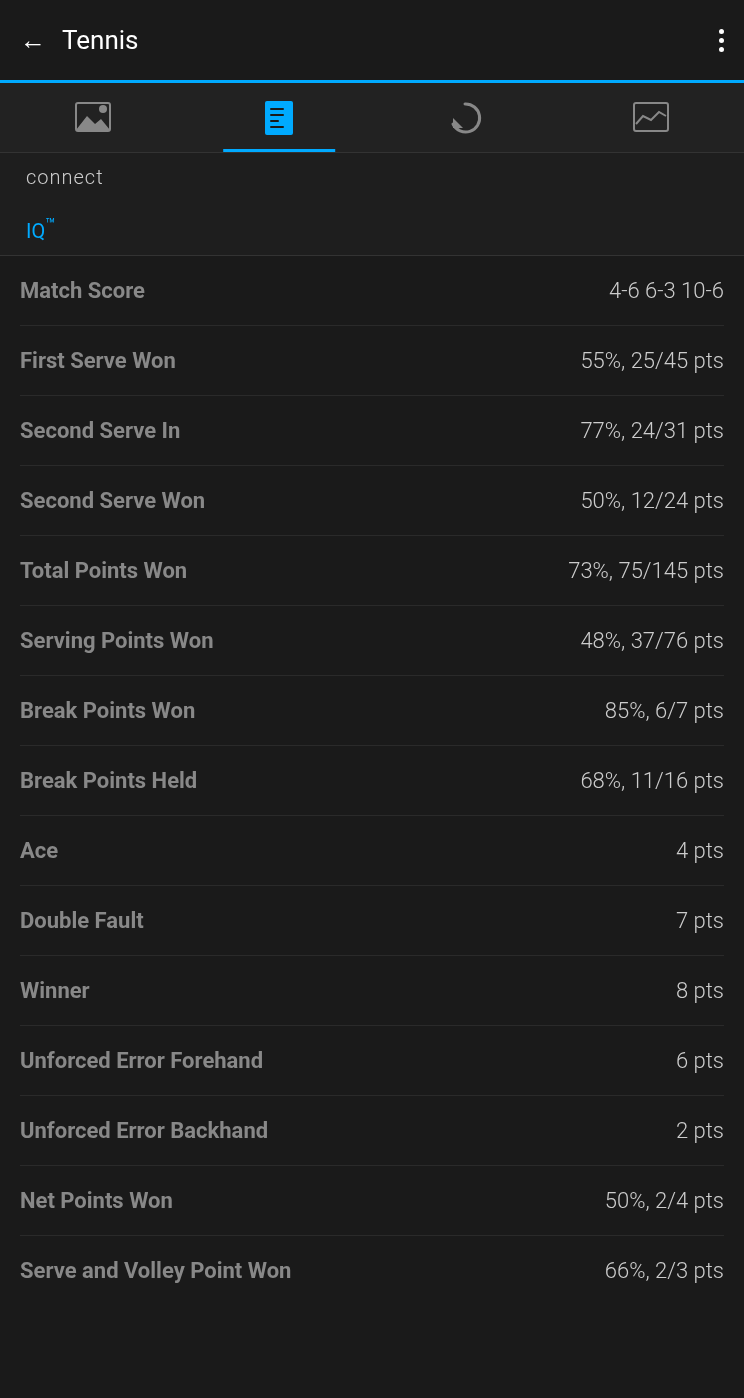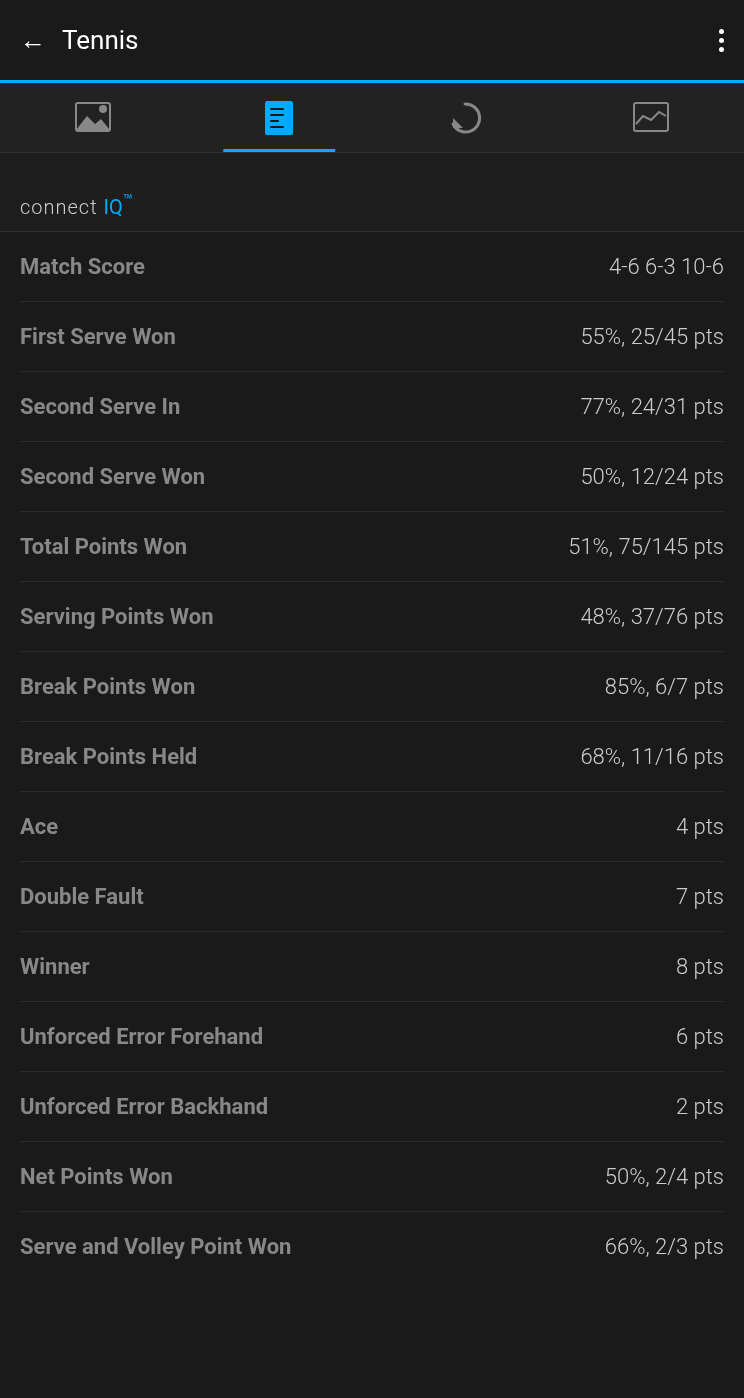--- a/index.html
+++ b/index.html
@@ -83,20 +83,21 @@
     .connect-iq-bar {
       background-color: #1e1e1e;
       padding: 12px 20px;
       border-bottom: 1px solid #333333;
     }
 
     .connect-iq-logo {
       display: flex;
       align-items: baseline;
       gap: 0;
+      flex-direction: column;
     }
 
     .connect-text {
       color: #cccccc;
       font-size: 20px;
       font-weight: 300;
       letter-spacing: 1px;
     }
 
     .iq-text {
@@ -255,21 +256,21 @@
     <div class="stat-row">
       <span class="stat-label">Second Serve In</span>
       <span class="stat-value">77%, 24/31 pts</span>
     </div>
     <div class="stat-row">
       <span class="stat-label">Second Serve Won</span>
       <span class="stat-value">50%, 12/24 pts</span>
     </div>
     <div class="stat-row">
       <span class="stat-label">Total Points Won</span>
-      <span class="stat-value">51%, 75/145 pts</span>
+      <span class="stat-value">73%, 75/145 pts</span>
     </div>
     <div class="stat-row">
       <span class="stat-label">Serving Points Won</span>
       <span class="stat-value">48%, 37/76 pts</span>
     </div>
     <div class="stat-row">
       <span class="stat-label">Break Points Won</span>
       <span class="stat-value">85%, 6/7 pts</span>
     </div>
     <div class="stat-row">

